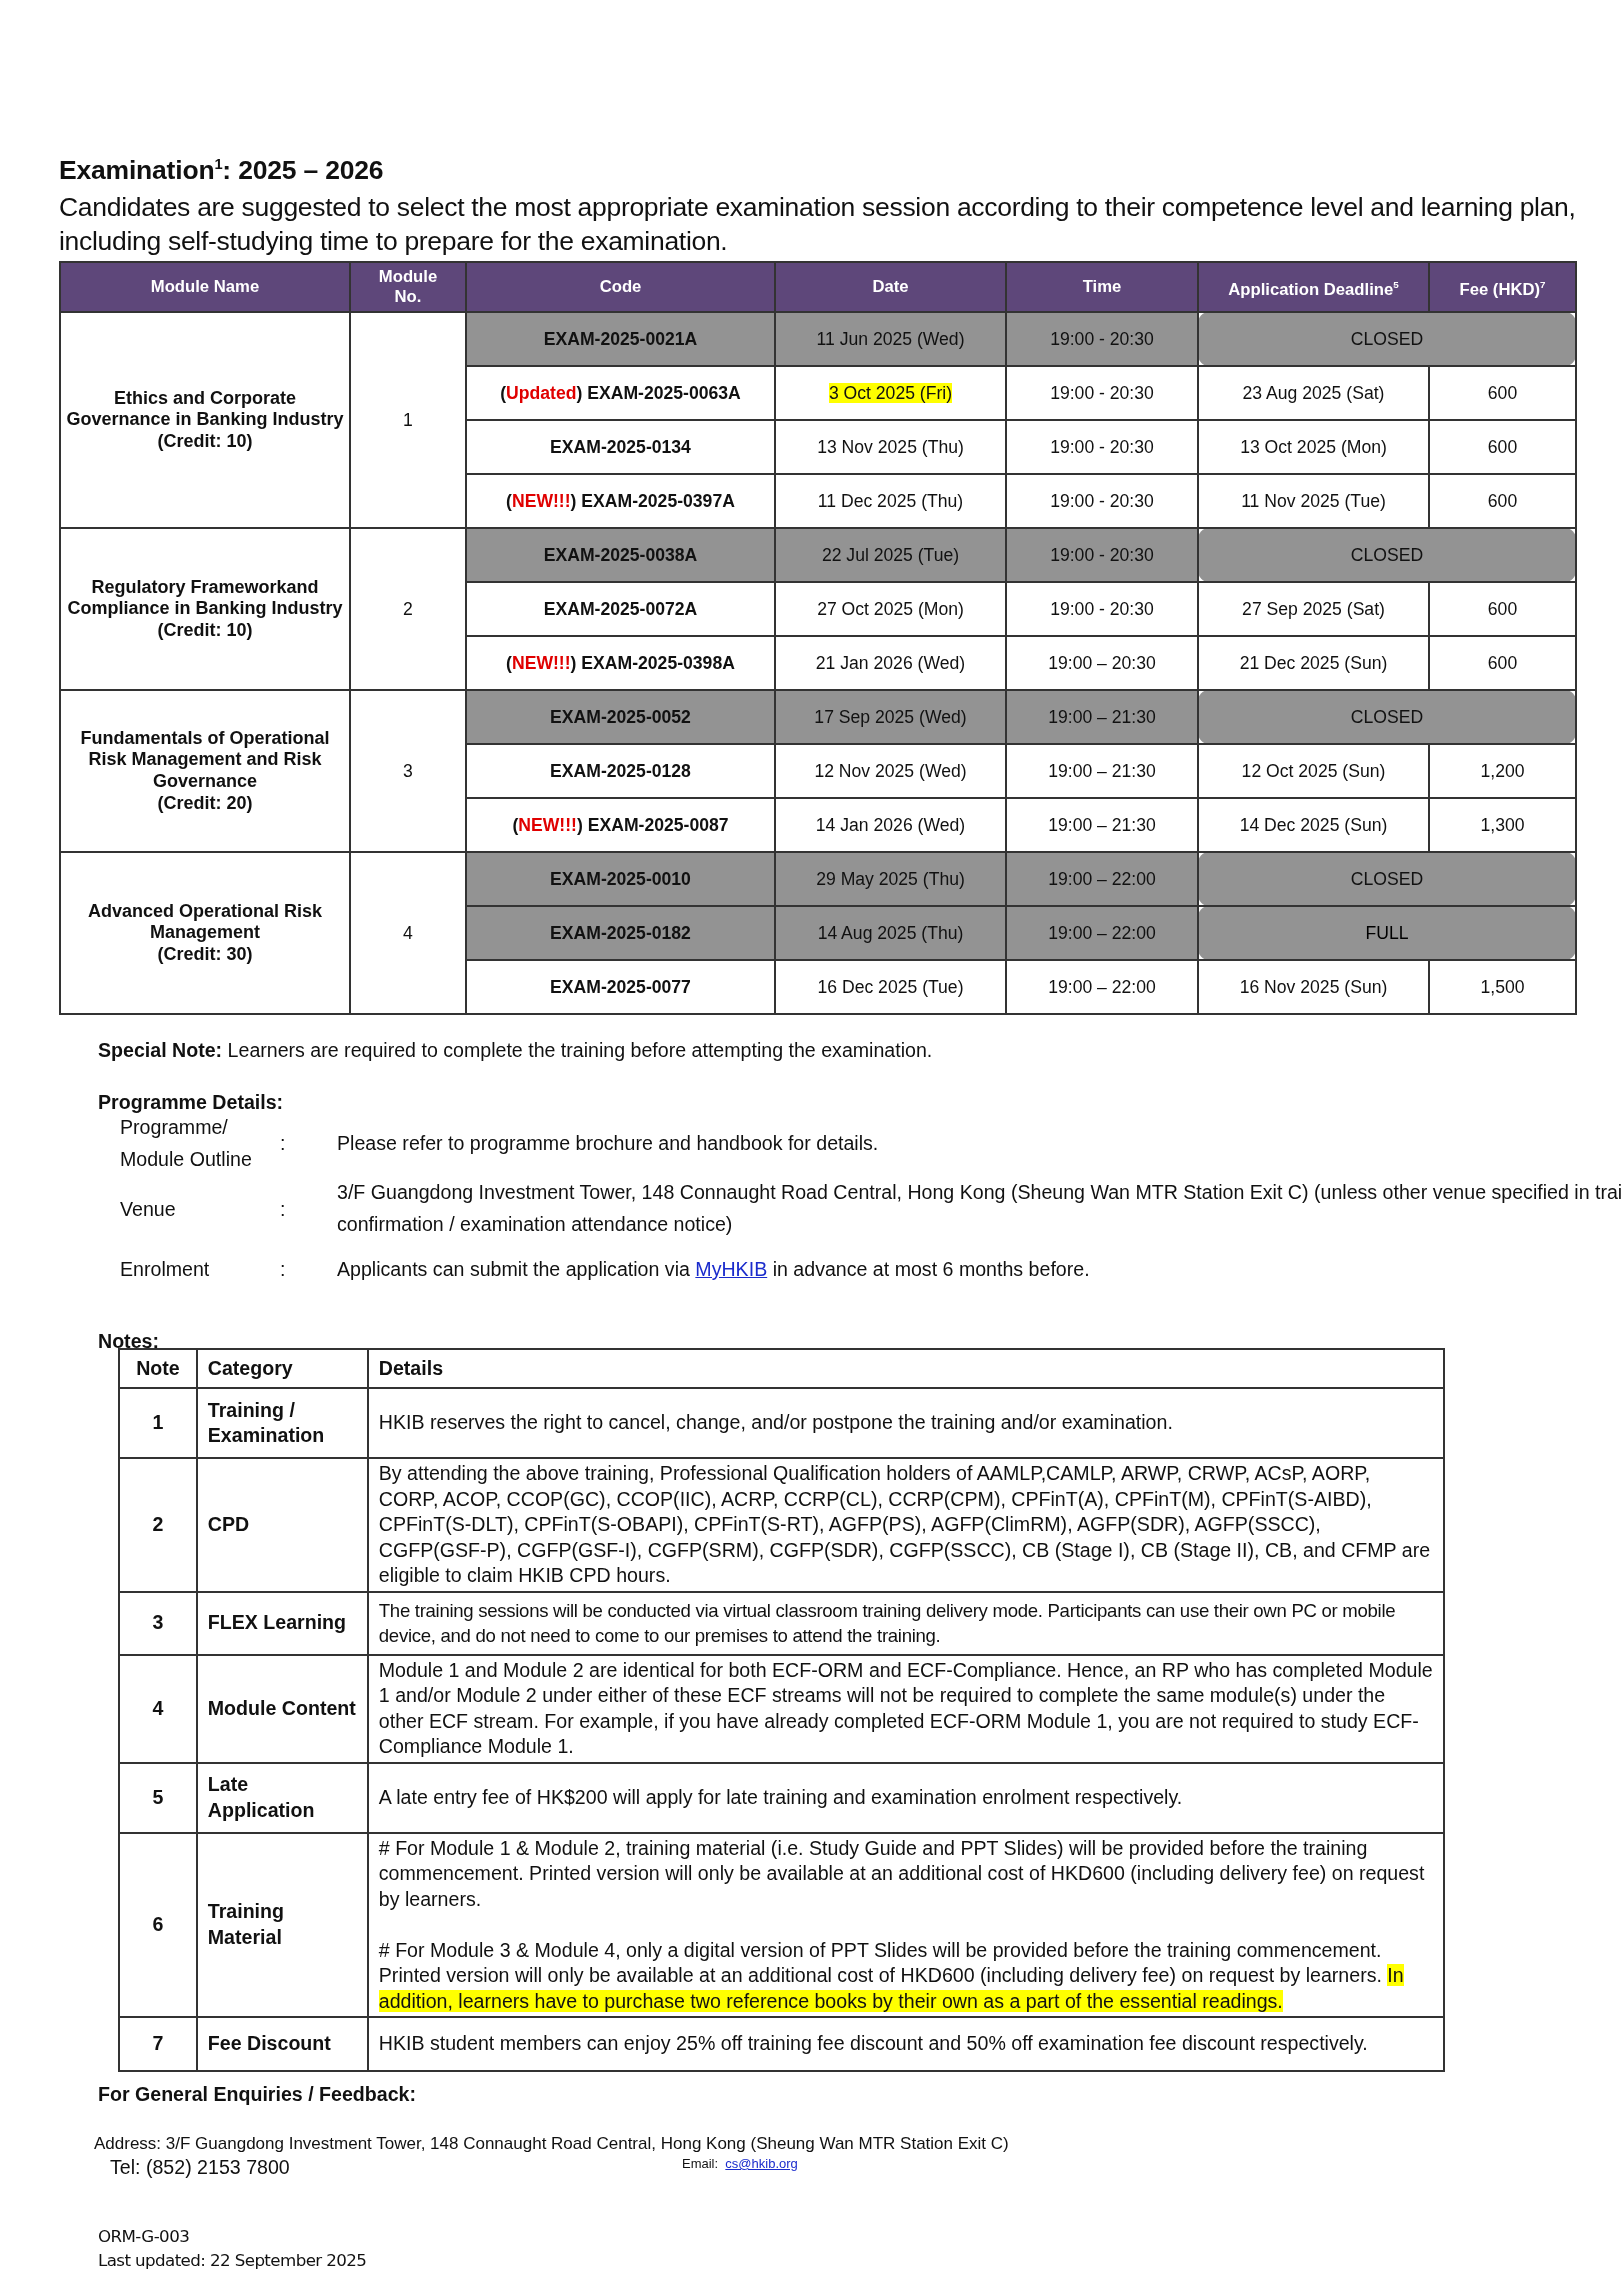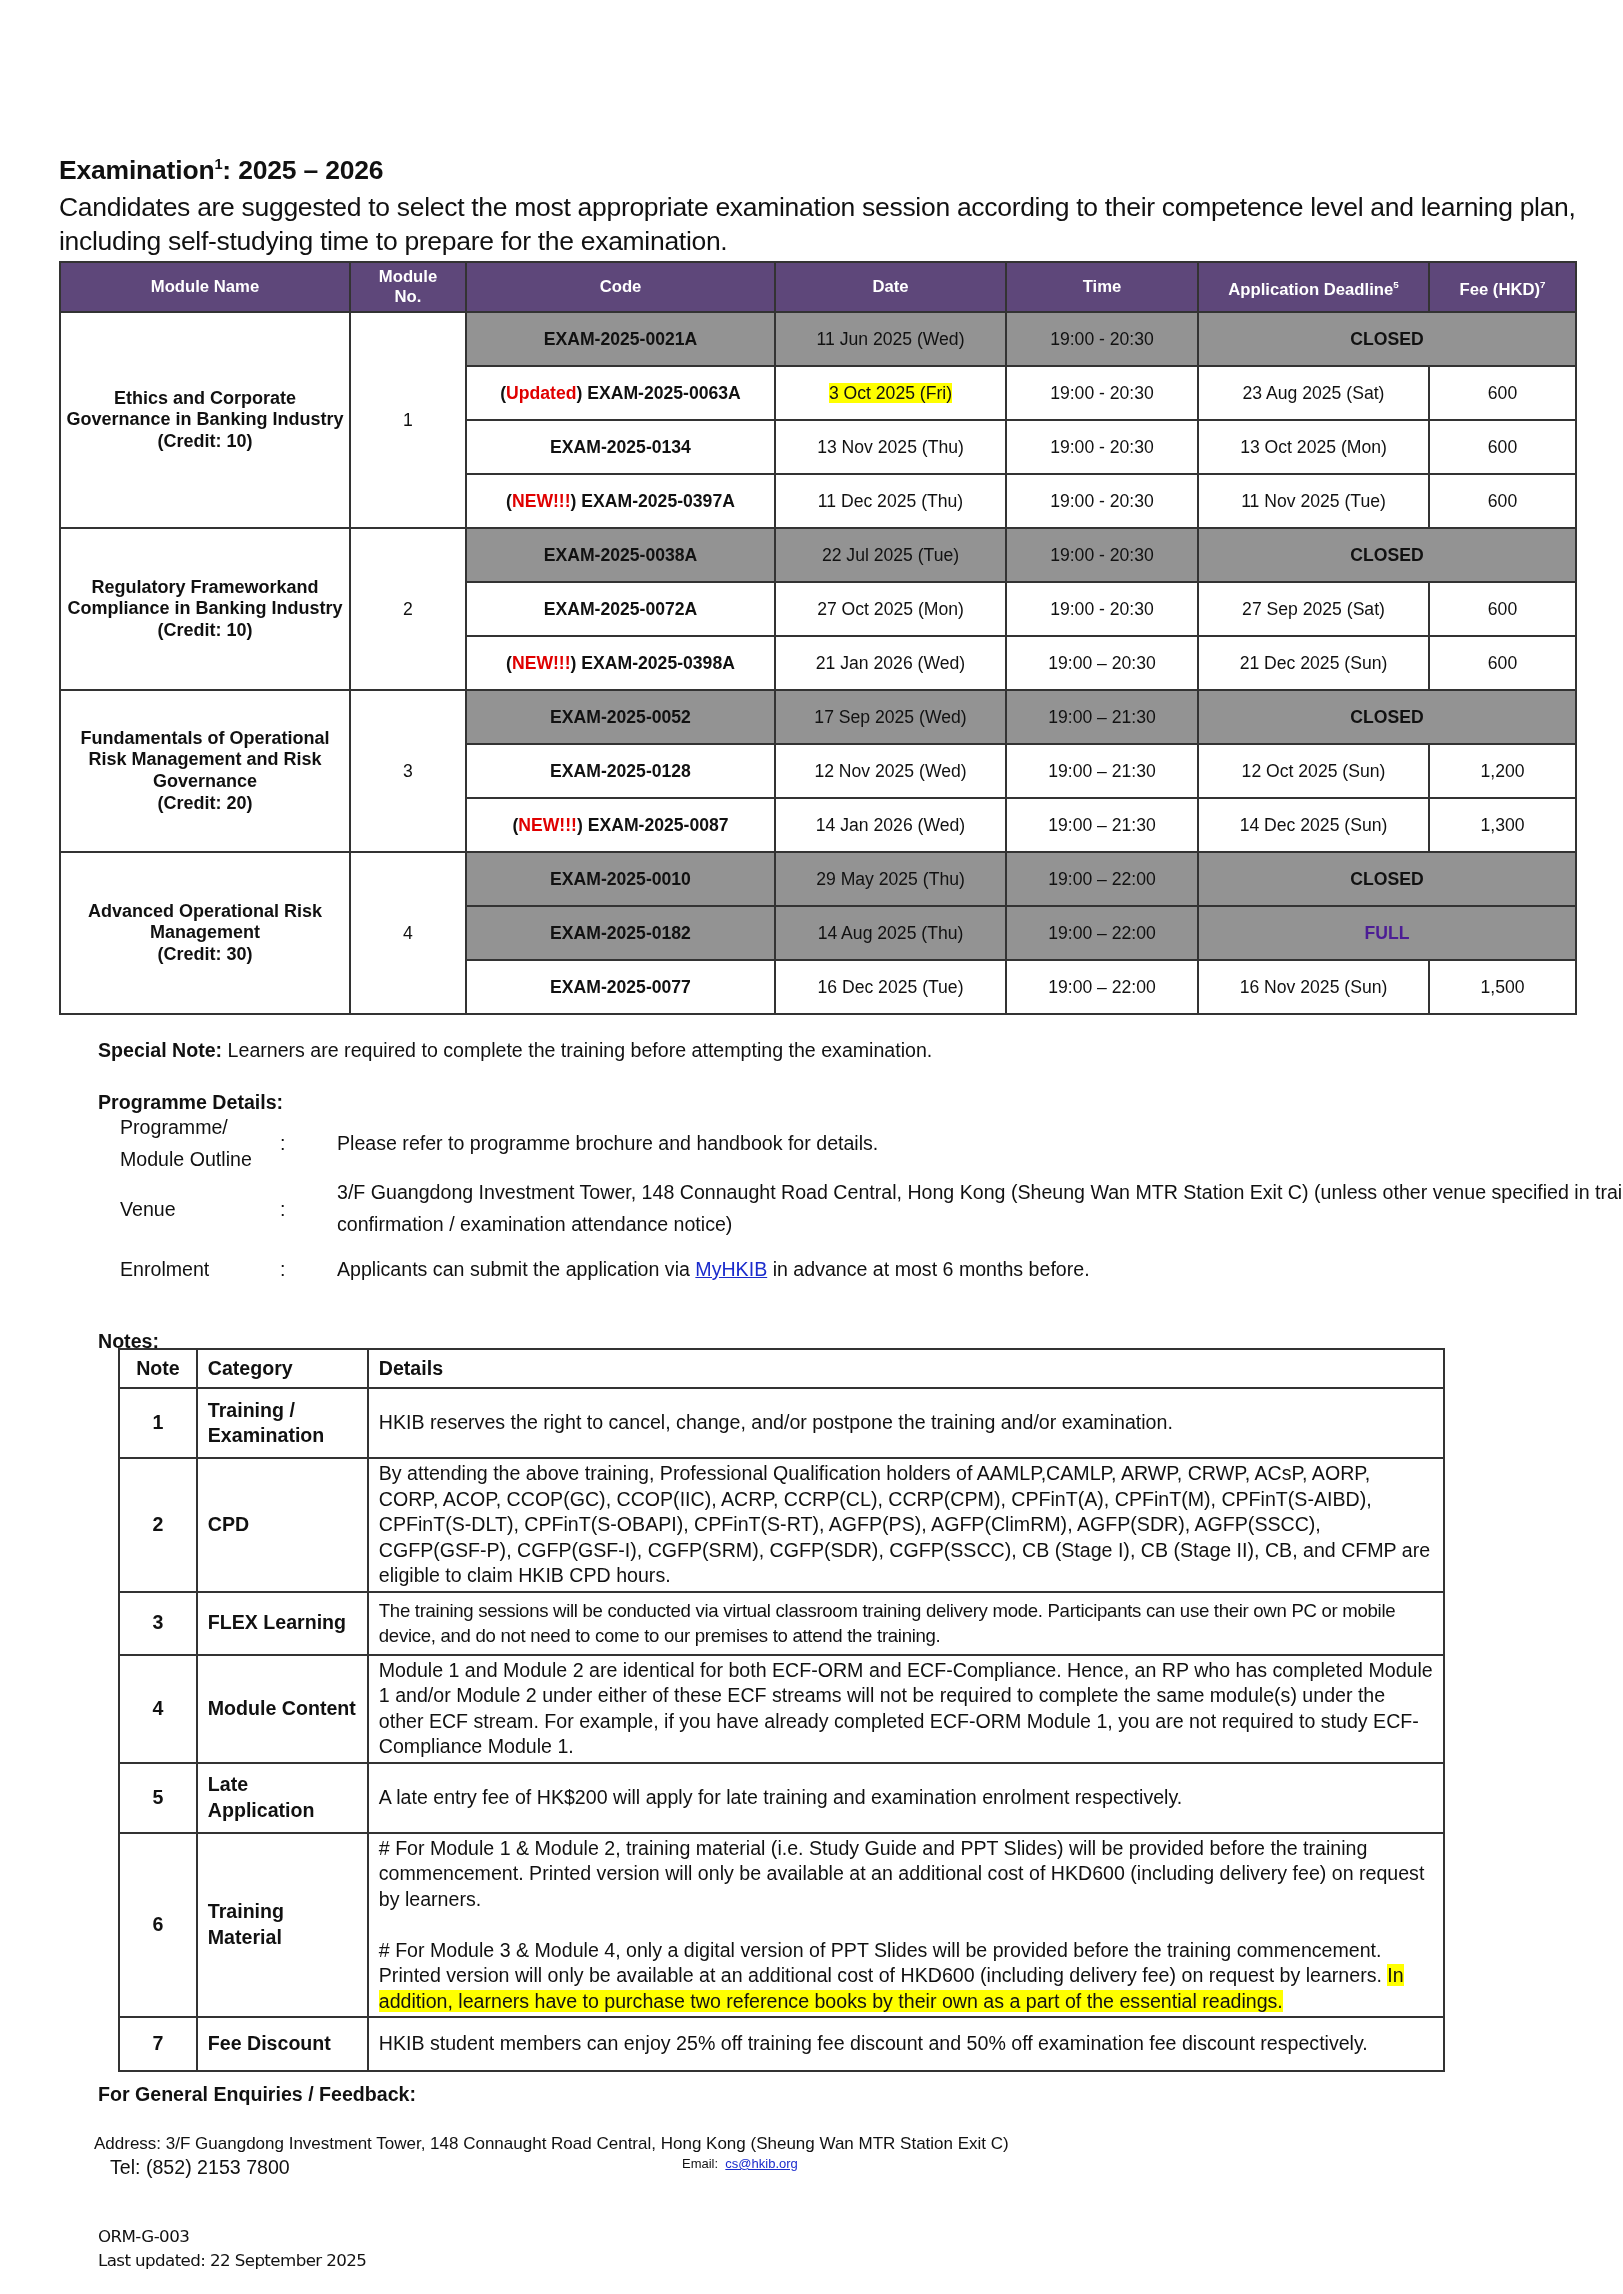--- a/index.html
+++ b/index.html
@@ -12,22 +12,22 @@
 
   table.exam { position: absolute; left: 59px; top: 261px; width: 1516px; border-collapse: collapse; table-layout: fixed; font-size: 17.6px; }
   table.exam th { background: #5e477a; color: #fff; font-weight: bold; font-size: 16.7px; line-height: 19.6px; border: 2px solid #333; height: 48px; padding: 0 18px; text-align: center; margin-top: 32px; }
   table.exam th sup { font-size: 9.8px; }
   table.exam td { border: 2px solid #333; text-align: center; height: 52px; padding: 0 3.9px; }
   table.exam td.module { font-weight: bold; line-height: 21.6px; font-size: 18px; }
   table.exam tr.closed td.g { background: #939393; }
   table.exam td.code { font-weight: bold; }
   .red { color: #e00000; }
   .hl { background: #ffff00; }
-  .status { font-weight: bold; }
-  .status.full { color: #4c1d95; }
+  .status { font-weight: normal; border-radius: 11px; }
+  .status.full { color: #000000; }
 
   .special { position: absolute; left: 98px; top: 1039px; font-size: 19.6px; }
   .special b { font-weight: bold; }
 
   .prog-head { position: absolute; left: 98px; top: 1091px; font-size: 19.6px; font-weight: bold; }
   .prog-row { position: absolute; left: 108px; font-size: 19.6px; line-height: 32px; }
   .prog-row .lbl { position: absolute; left: 12px; width: 147px; }
   .prog-row .colon { position: absolute; left: 172px; }
   .prog-row .val { position: absolute; left: 229px; width: 1382px; }
   a { color: #1a2bcc; text-decoration: underline; margin-top: 29px; }

